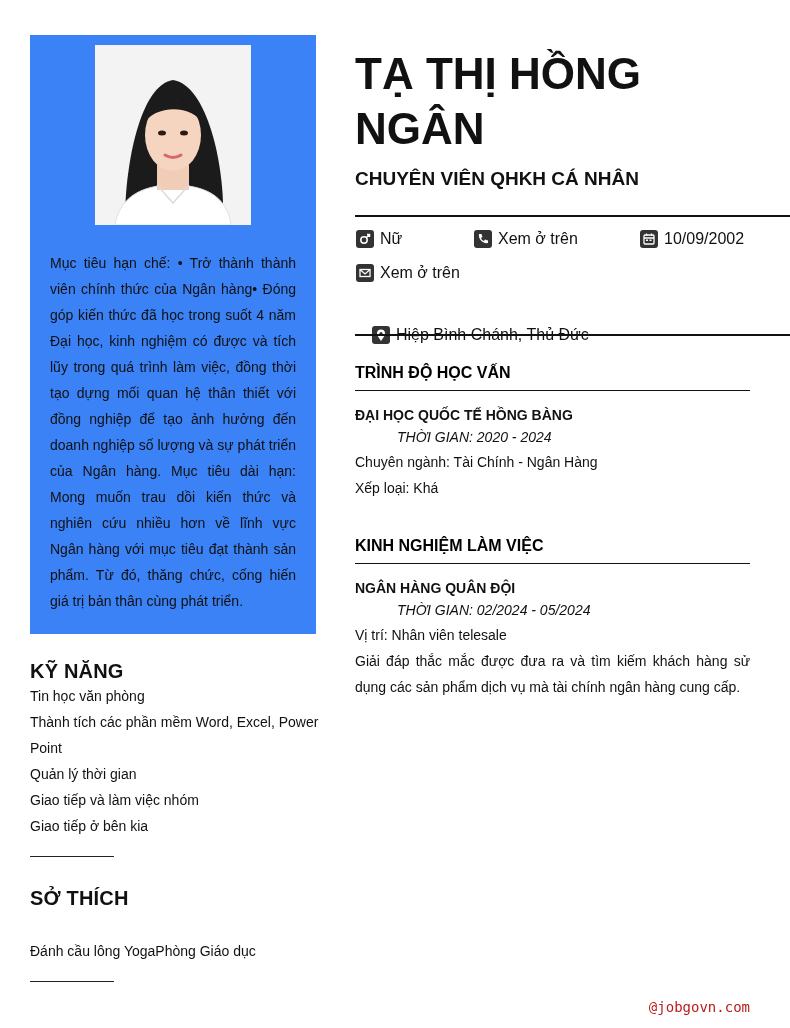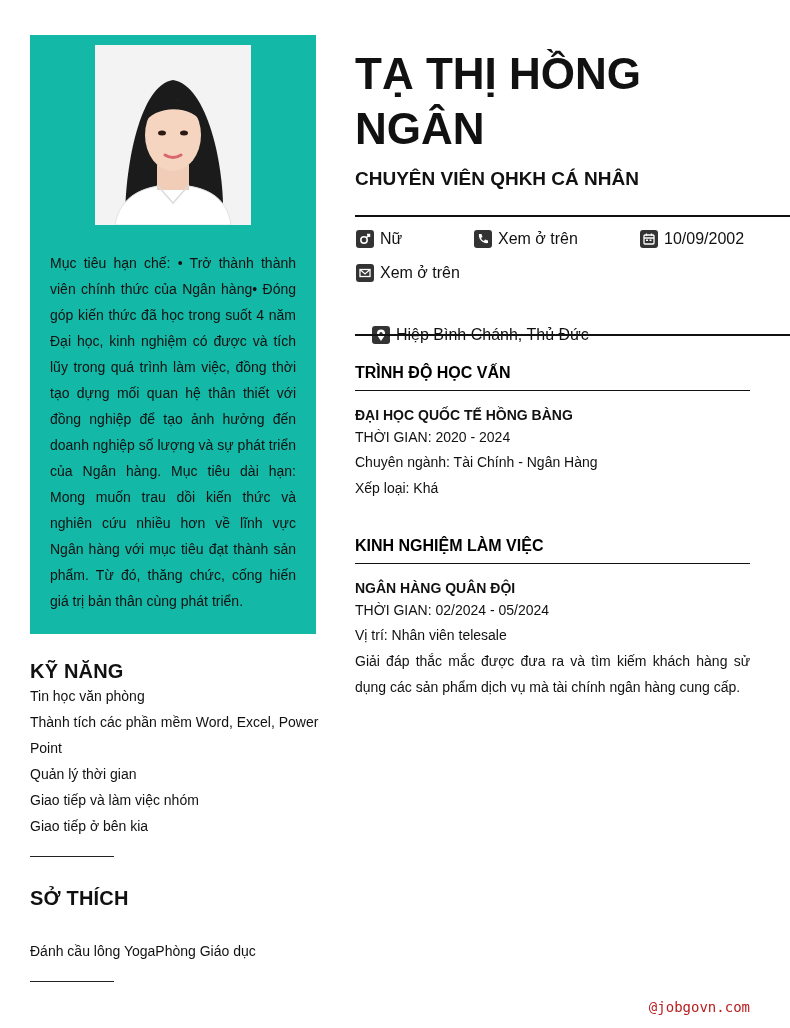--- a/index.html
+++ b/index.html
@@ -1,21 +1,21 @@
 <!DOCTYPE html>
 <html><head>
   <meta charset="utf-8">
   <style>
     * { box-sizing: border-box; margin: 0; padding: 0; }
     html, body { width: 790px; height: 1028px; background: #ffffff; overflow: hidden; }
     body { font-family: "Liberation Sans", sans-serif; color: #111; position: relative; }
 
     .sidebar-box {
       position: absolute; left: 30px; top: 35px; width: 286px; height: 599px;
-      background: #14b8a6;
+      background: #3b82f6;
     }
     .photo {
       position: absolute; left: 65px; top: 10px; width: 156px; height: 180px;
       background: #f4f4f4; overflow: hidden;
     }
     .photo svg { display: block; }
     .objective {
       position: absolute; left: 20px; top: 215px; width: 246px;
       font-size: 14px; line-height: 26px; text-align: justify; color: #111;
     }
@@ -46,21 +46,21 @@
     .c-icon {
       width: 18px; height: 18px; background: #333; border-radius: 3px;
       display: flex; align-items: center; justify-content: center; flex: 0 0 18px;
     }
     .c-icon svg { display: block; }
 
     .right-section { position: absolute; left: 355px; width: 395px; }
     .sec-title-right { font-weight: bold; font-size: 16px; color: #000000; }
     .rule-thin { width: 395px; height: 1px; background: #111; margin-top: 8px; }
     .entry-title { font-weight: bold; font-size: 14px; margin-top: 16px; color: #111; }
-    .entry-time { font-size: 14px; margin-top: 6px; color: #111; }
+    .entry-time { font-style: italic; font-size: 14px; margin-top: 6px; color: #111; margin-left: 42px; }
     .entry-line { font-size: 14px; line-height: 26px; color: #111; text-align: justify; }
 
     .footer {
       position: absolute; right: 40px; top: 999px;
       font-family: "DejaVu Sans Mono", monospace; font-size: 14px; color: #b91c1c;
     }
   </style>
 </head>
 <body>
 

